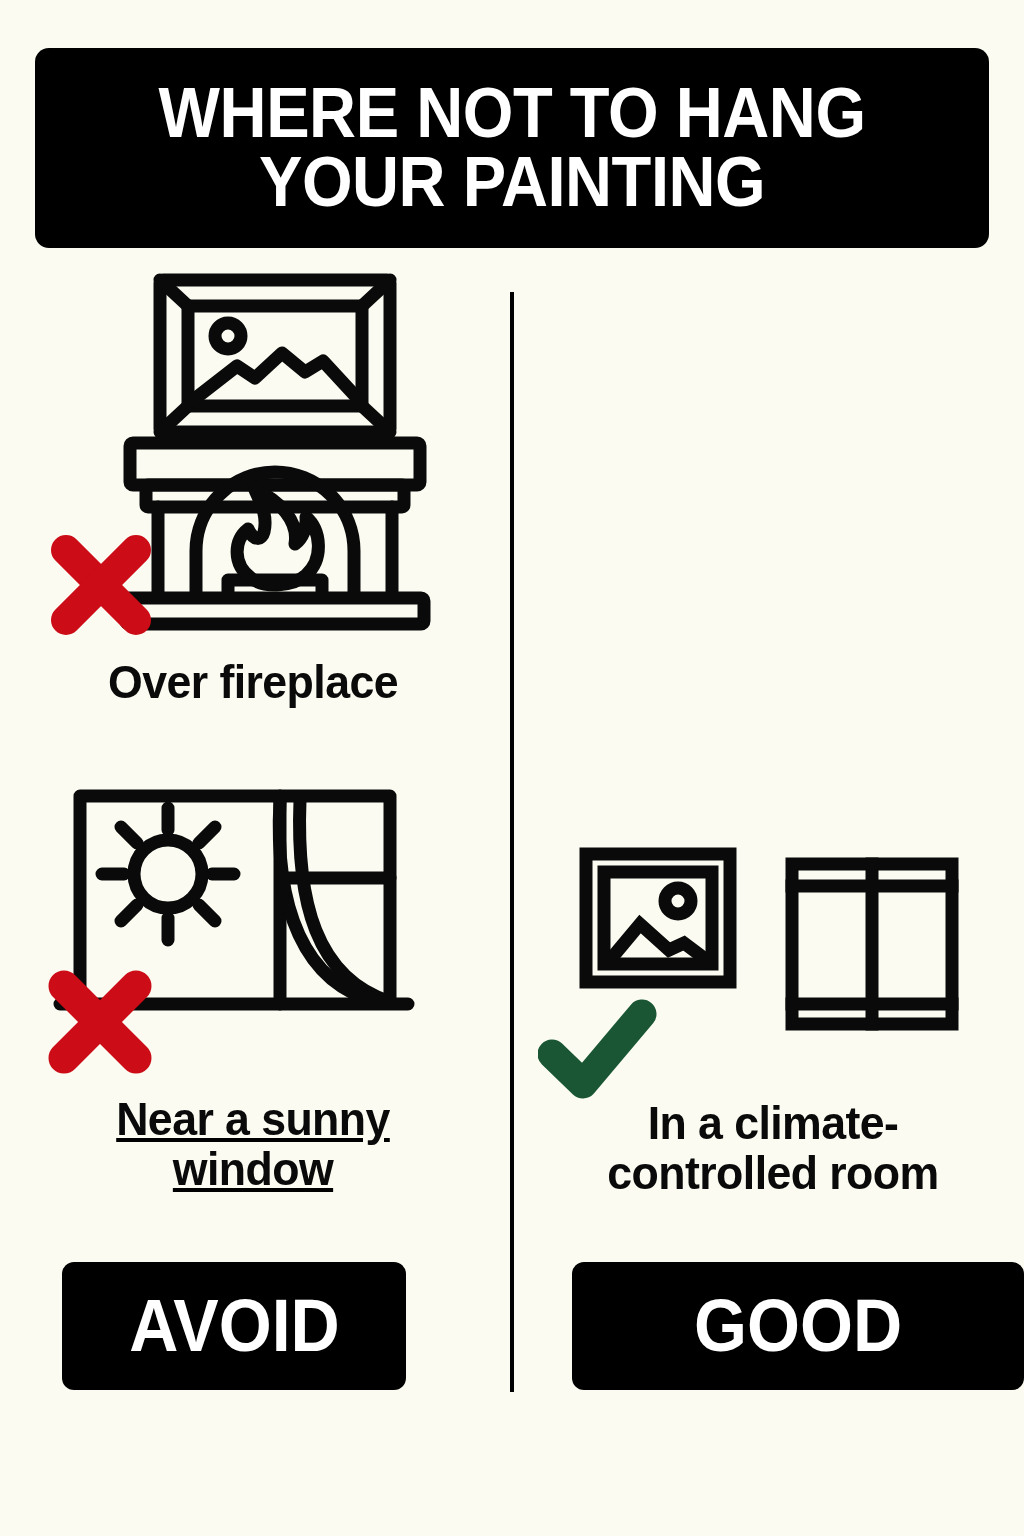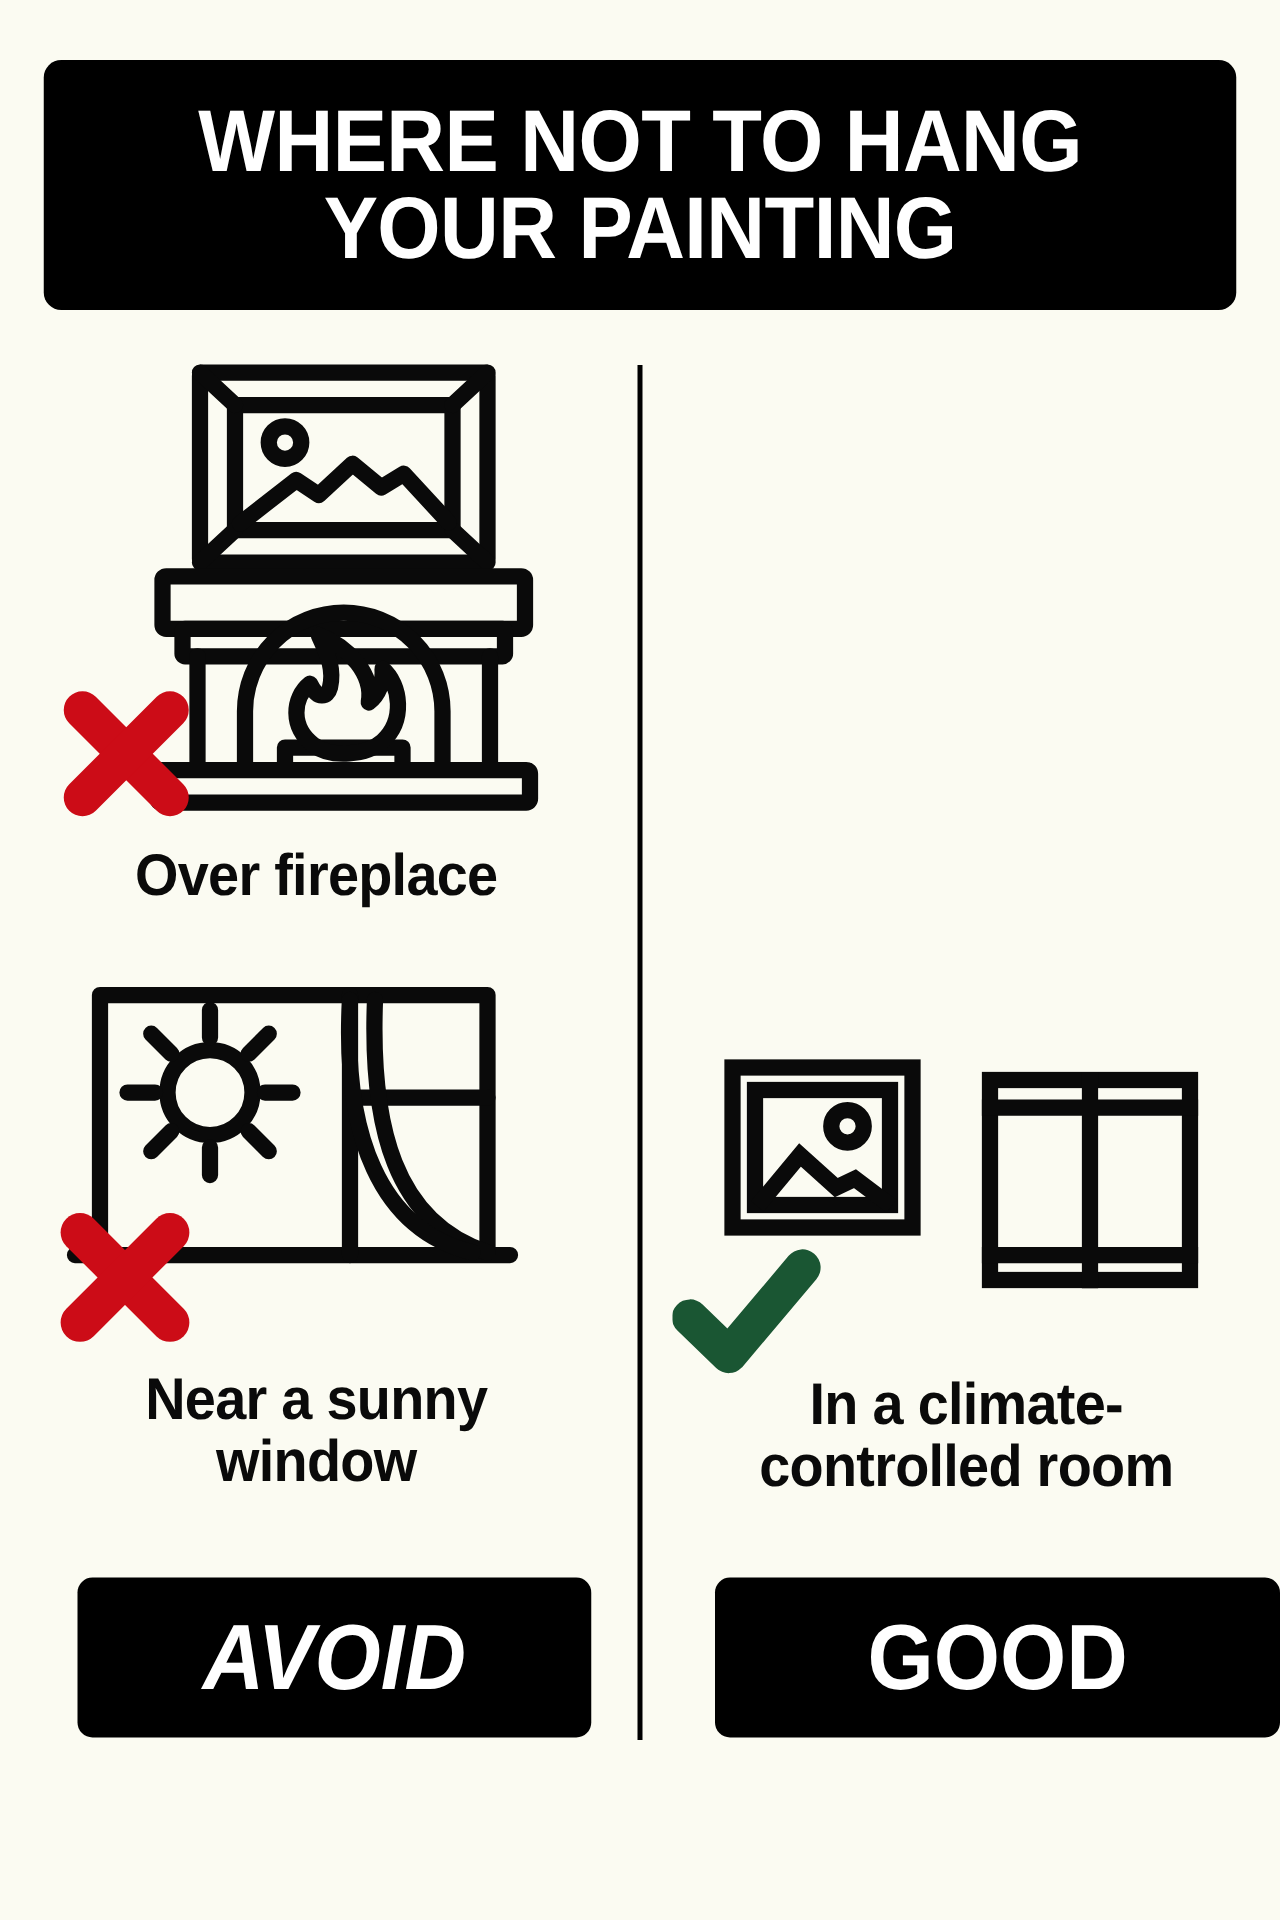--- a/index.html
+++ b/index.html
@@ -68,23 +68,23 @@
     text-align: center;
     font-weight: 700;
     font-size: 47px;
     line-height: 1.06;
     color: #0A0A0A;
     letter-spacing: -0.6px;
     transform: scaleX(0.95);
     white-space: pre-line;
   }
 
-  #cell-fireplace { left: 18px;  top: 286px; }
+  #cell-fireplace { left: 18px;  top: 268px; }
   #cell-hallway   { left: 538px; top: 282px; }
-  #cell-window    { left: 18px;  top: 782px; }
+  #cell-window    { left: 18px;  top: 782px; text-decoration: underline; }
   #cell-climate   { left: 538px; top: 828px; }
 
   
   .mark {
     position: absolute;
     z-index: 5;
   }
 
   
   .verdict {
@@ -98,21 +98,21 @@
   }
   .verdict-text {
     color: #FFFFFF;
     font-family: "Liberation Sans Narrow", "Liberation Sans", sans-serif;
     font-weight: 700;
     font-size: 74px;
     letter-spacing: 0px;
     transform: scaleX(0.92);
     line-height: 1;
   }
-  #verdict-avoid { left: 62px;  top: 1262px; width: 411px; font-style: italic; }
+  #verdict-avoid { left: 62px;  top: 1262px; width: 344px; }
   #verdict-good  { left: 572px; top: 1262px; width: 452px; }
 
   svg { display: block; }
 </style>
 </head>
 <body>
 
 <div class="poster">
 
   <div class="title-banner">

